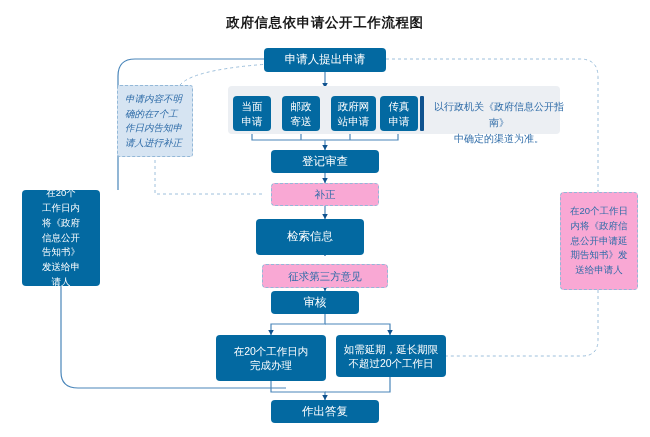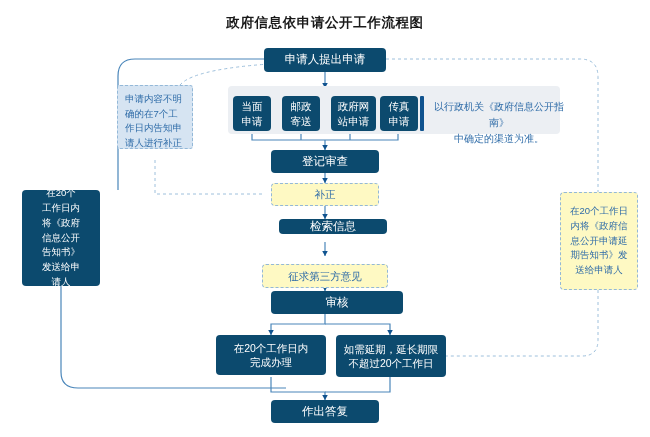--- a/index.html
+++ b/index.html
@@ -44,26 +44,26 @@
     box-sizing: border-box;
     display: flex;
     align-items: center;
     justify-content: center;
     text-align: center;
     border-radius: 4px;
     line-height: 1.35;
     padding: 2px 4px;
   }
   .node.dark {
-    background: #0c4a6e;
+    background: #0369a1;
     color: #ffffff;
     font-size: 10.5px;
   }
   .node.light {
-    background: #fef9c3;
+    background: #f9a8d4;
     color: #2f6ca8;
     border: 1px dashed #93b8d8;
     font-size: 10.5px;
   }
   .node.big {
     font-size: 11.5px;
   }
   .panel {
     position: absolute;
     background: #eceff3;
@@ -146,34 +146,34 @@
 寄送</div>
   <div class="node dark" style="left:331px; top:96px; width:45px; height:35px; white-space:pre-line;">政府网
 站申请</div>
   <div class="node dark" style="left:380px; top:96px; width:38px; height:35px; white-space:pre-line;">传真
 申请</div>
 
   <div class="bar" style="left:420px; top:96px; width:4px; height:35px;"></div>
   <div class="note plain" style="left:429px; top:99px; width:140px; white-space:pre-line;">以行政机关《政府信息公开指南》
 中确定的渠道为准。</div>
 
-  <div class="note" style="left:117px; top:85px; width:76px; height:64px; background:#d6e4f2;
-              border:1px dashed #93b8d8; border-radius:3px; padding:6px 7px; box-sizing:border-box;">申请内容不明确的在7个工作日内告知申请人进行补正</div>
+  <div class="note" style="left:117px; top:85px; width:76px; height:72px; background:#d6e4f2;
+              border:1px dashed #93b8d8; border-radius:3px; padding:6px 7px; box-sizing:border-box;font-style:italic;">申请内容不明确的在7个工作日内告知申请人进行补正</div>
 
   <div class="node dark big" style="left:271px; top:150px; width:108px; height:23px;">登记审查</div>
 
   <div class="node light" style="left:271px; top:183px; width:108px; height:23px;">补正</div>
 
-  <div class="node dark big" style="left:279px; top:219px; width:108px; height:15px;">检索信息</div>
+  <div class="node dark big" style="left:256px; top:219px; width:108px; height:36px;">检索信息</div>
 
   <div class="node light" style="left:262px; top:264px; width:126px; height:24px;">征求第三方意见</div>
 
-  <div class="node dark big" style="left:271px; top:291px; width:132px; height:23px;">审核</div>
+  <div class="node dark big" style="left:271px; top:291px; width:88px; height:23px;">审核</div>
 
-  <div class="node dark" style="left:216px; top:335px; width:110px; height:40px; white-space:pre-line;">在20个工作日内
+  <div class="node dark" style="left:216px; top:335px; width:110px; height:46px; white-space:pre-line;">在20个工作日内
 完成办理</div>
   <div class="node dark" style="left:336px; top:335px; width:110px; height:42px; white-space:pre-line;">如需延期，延长期限
 不超过20个工作日</div>
 
   <div class="node dark big" style="left:271px; top:400px; width:108px; height:23px;">作出答复</div>
 
   <div class="node dark" style="left:22px; top:190px; width:78px; height:96px;
               font-size:9.5px; line-height:1.55; padding:6px 20px;">在20个工作日内将《政府信息公开告知书》发送给申请人</div>
 
   <div class="node light" style="left:560px; top:192px; width:78px; height:98px;

